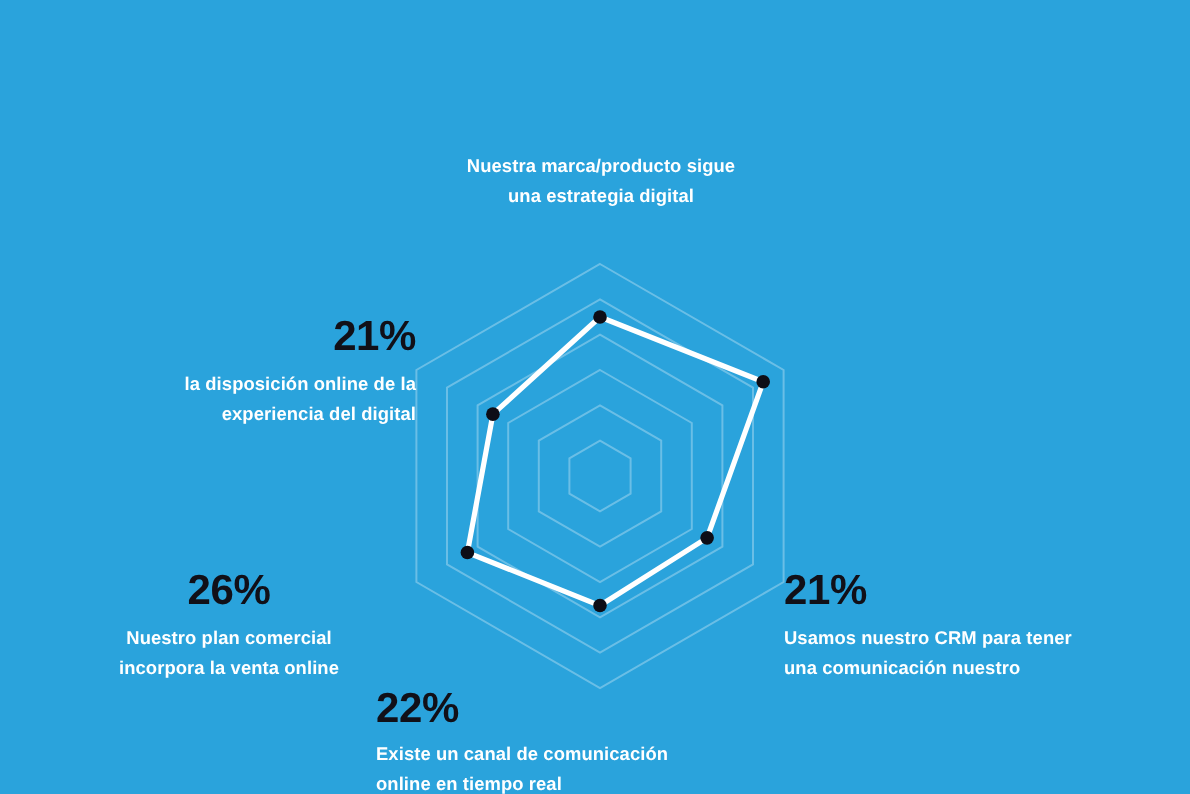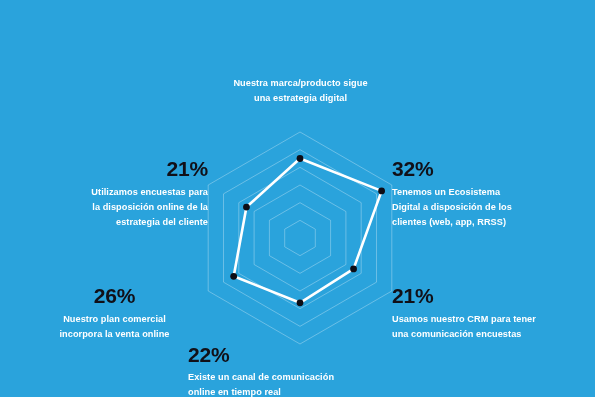--- a/index.html
+++ b/index.html
@@ -138,34 +138,26 @@
       </g>
   </svg>
 
   <div class="axis-label lbl-top">
     <div class="desc">
       <div>Nuestra marca/producto sigue</div>
       <div>una estrategia digital</div>
     </div>
   </div>
 
-  <div class="axis-label lbl-upper-right">
-    <div class="pct">32%</div>
-    <div class="desc">
-      <div>Tenemos un Ecosistema</div>
-      <div>Digital a disposición de los</div>
-      <div>clientes (web, app, RRSS)</div>
-    </div>
-  </div>
 
   <div class="axis-label lbl-lower-right">
     <div class="pct">21%</div>
     <div class="desc">
       <div>Usamos nuestro CRM para tener</div>
-      <div>una comunicación encuestas</div>
+      <div>una comunicación nuestro</div>
     </div>
   </div>
 
   <div class="axis-label lbl-bottom">
     <div class="pct">22%</div>
     <div class="desc">
       <div>Existe un canal de comunicación</div>
       <div>online en tiempo real</div>
     </div>
   </div>
@@ -174,19 +166,18 @@
     <div class="pct">26%</div>
     <div class="desc">
       <div>Nuestro plan comercial</div>
       <div>incorpora la venta online</div>
     </div>
   </div>
 
   <div class="axis-label lbl-upper-left">
     <div class="pct">21%</div>
     <div class="desc">
-      <div>Utilizamos encuestas para</div>
       <div>la disposición online de la</div>
-      <div>estrategia del cliente</div>
+      <div>experiencia del digital</div>
     </div>
   </div>
 
 </div>
 
 </body></html>

